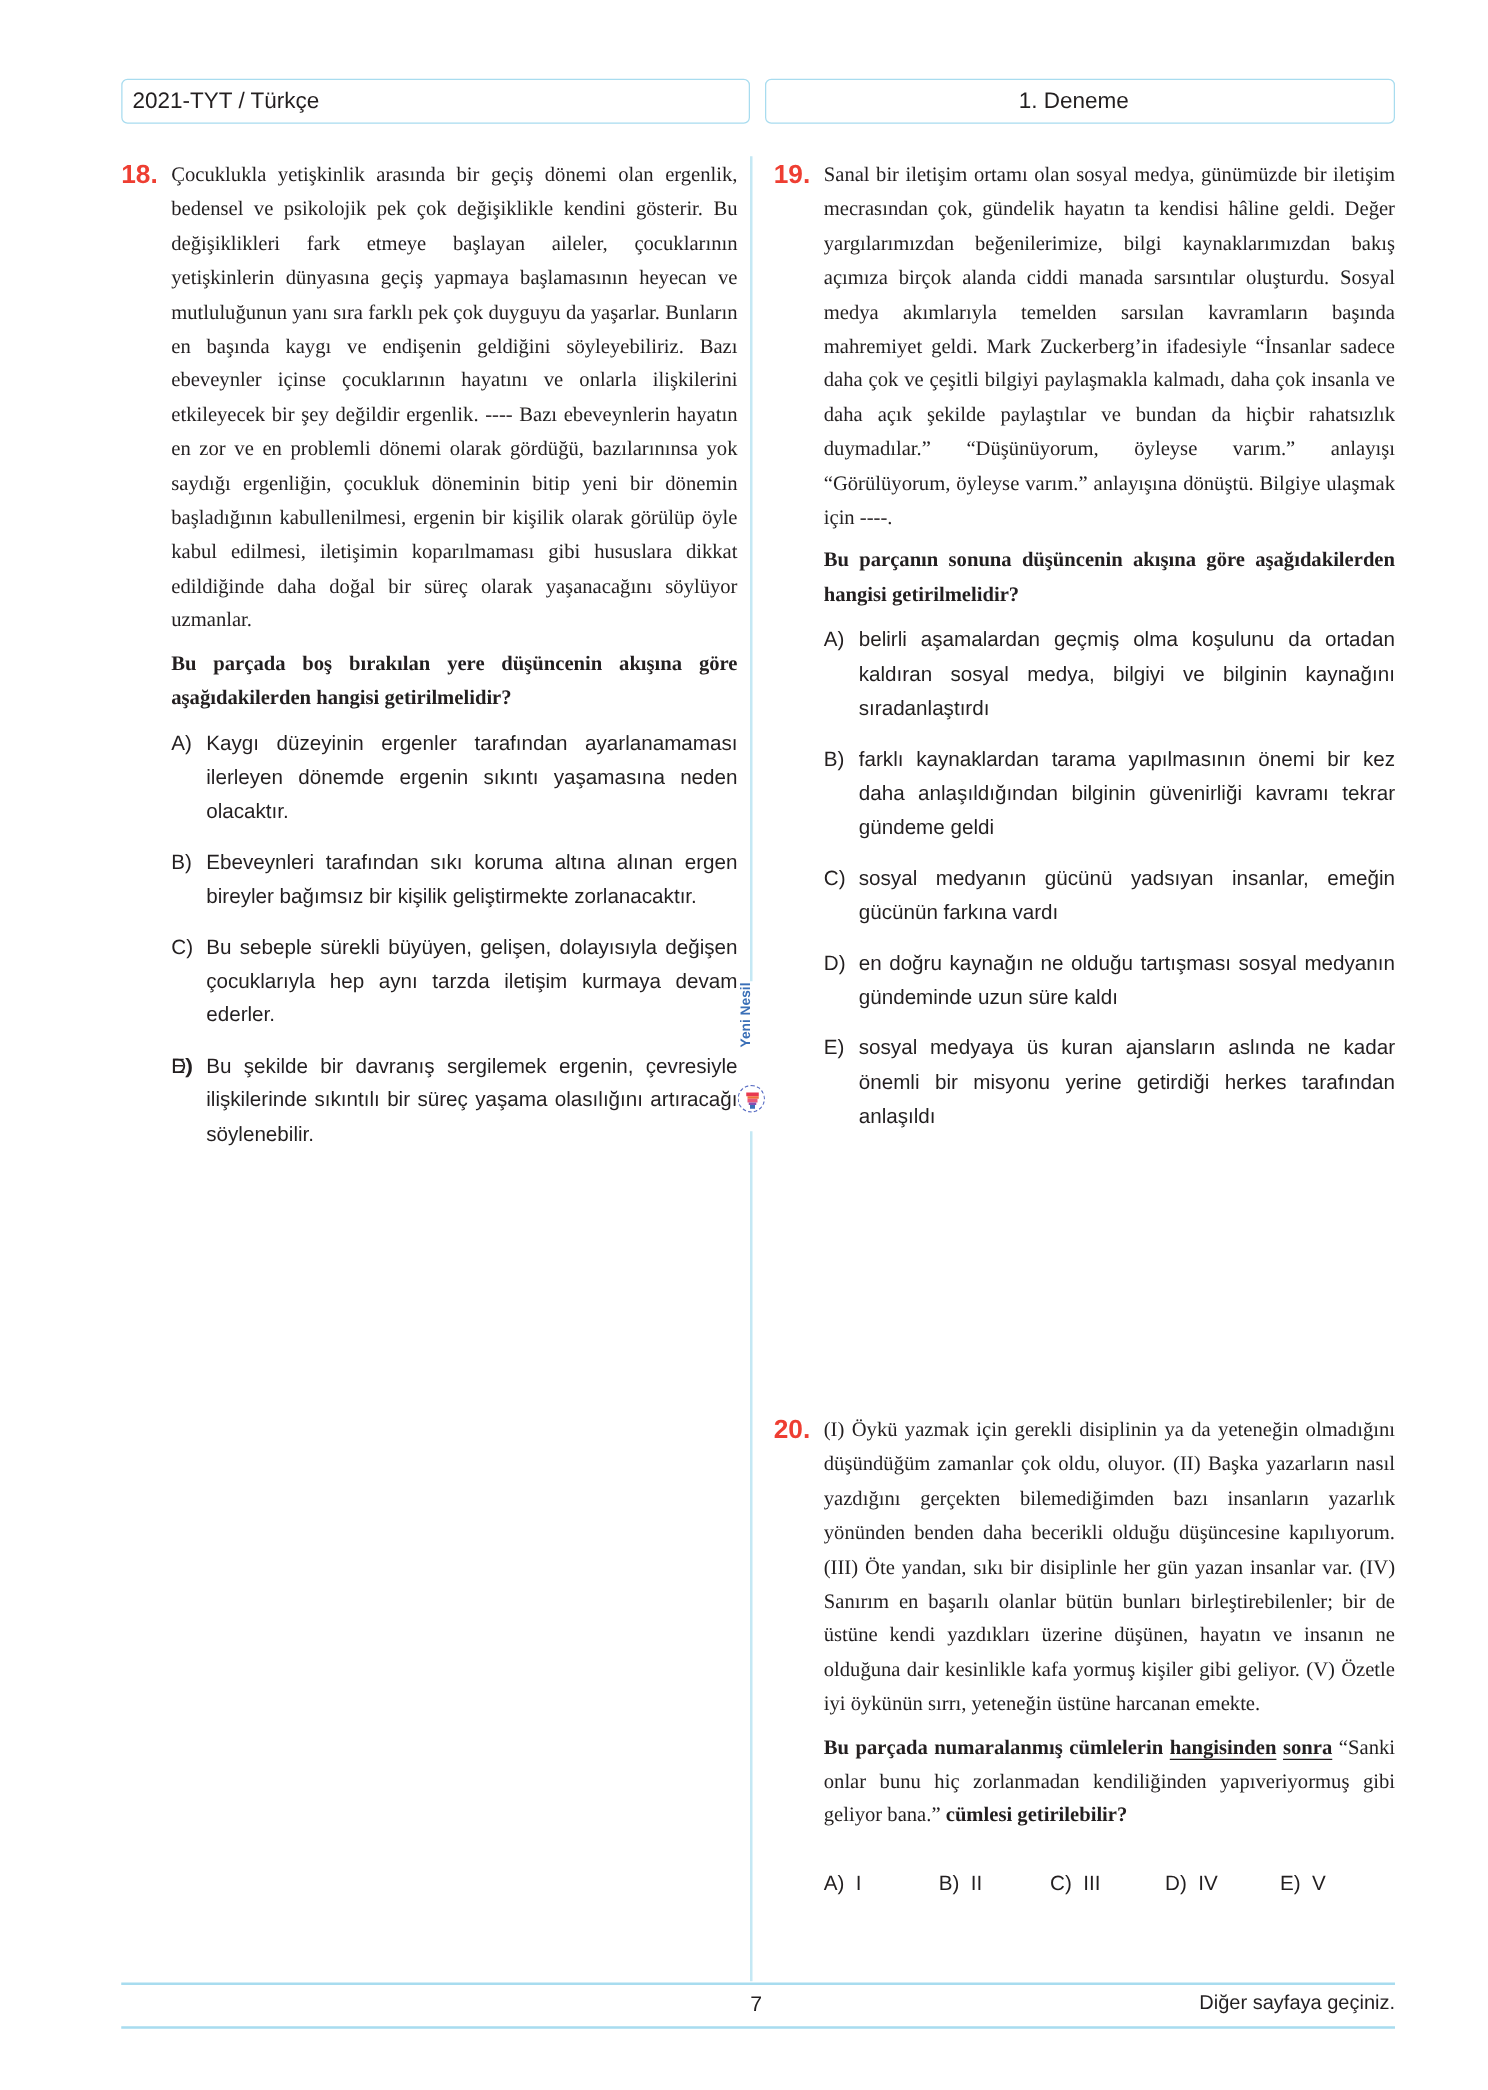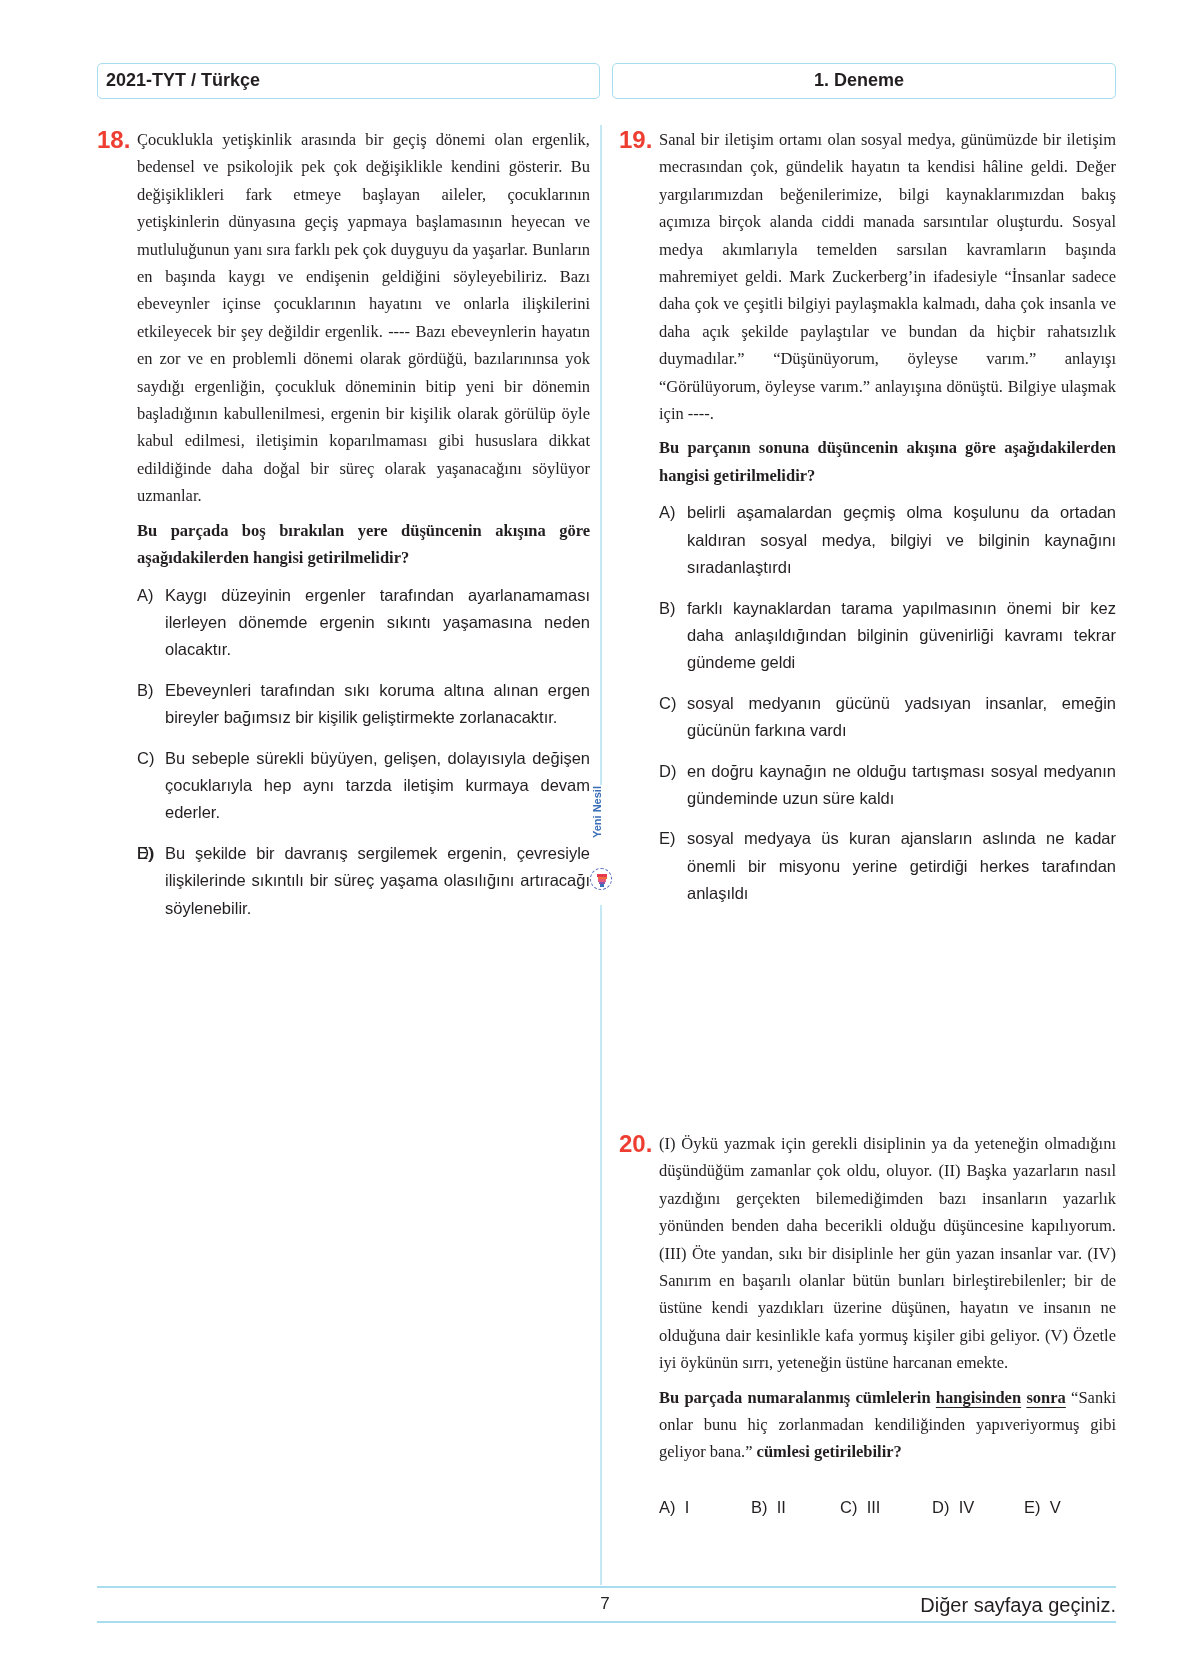--- a/index.html
+++ b/index.html
@@ -3,21 +3,21 @@
 <meta charset="utf-8">
 <style>
   html, body { margin: 0; padding: 0; background: #ffffff; }
   body {
     width: 1190px; height: 1672px; position: relative; overflow: hidden;
     font-family: "Liberation Sans", sans-serif; color: #231f20;
   }
   .hdr-box {
     position: absolute; top: 63px; height: 36px;
     border: 1.5px solid #a8dcef; border-radius: 5px; box-sizing: border-box;
-    font-weight: bold; font-size: 18px; line-height: 33px;
+    font-weight: normal; font-size: 18px; line-height: 33px;
   }
   #hdr-left { left: 97px; width: 503px; padding-left: 8px; }
   #hdr-right { left: 612px; width: 504px; padding-right: 10px; text-align: center; }
 
   .vdivider { position: absolute; left: 600px; width: 2px; background: #c4e8f4; }
   #vdiv-top { top: 125px; height: 660px; }
   #vdiv-bot { top: 905px; height: 680px; }
 
   .logo { position: absolute; left: 589px; top: 800px; width: 26px; height: 100px; }
   .logo-text {
@@ -26,21 +26,21 @@
     white-space: nowrap; width: 50px;
   }
   .logo-circle {
     position: absolute; left: 1px; top: 68px; width: 22px; height: 22px;
     border: 1.5px dashed #5b6fc4; border-radius: 50%; box-sizing: border-box;
   }
   .logo-bars { position: absolute; left: 6px; top: 5px; width: 10px; }
   .logo-bars div { height: 2.6px; margin: 0 auto; }
 
   .q { position: absolute; font-size: 16.5px; line-height: 27.4px; }
-  .qnum { position: absolute; left: 0; top: 0; color: #ee3e32; font-weight: bold; font-size: 24px; }
+  .qnum { position: absolute; left: 0; top: 0; color: #ee3e32; font-weight: bold; font-size: 21px; }
   .qtext { text-align: justify; }
   .qbody p { margin: 0; font-family: Liberation Serif, serif; }
   .stem { font-weight: bold; margin-top: 7px !important; text-align: justify; }
   .opts { margin-top: 10px; }
   .opt { position: relative; padding-left: 28px; text-align: justify; margin-bottom: 13px; }
   .opt-letter { position: absolute; left: 0; top: 0; }
 
   #q18 { left: 97px; top: 126px; width: 493px; }
   #q18 .qbody { margin-left: 40px; }
   #q19 { left: 619px; top: 126px; width: 497px; }
@@ -49,21 +49,21 @@
   #q20 .qbody { margin-left: 40px; }
   .ul { text-decoration: underline; text-underline-offset: 4px; }
   .inline-opts { display: flex; margin-top: 28px; }
   .inline-opts .io { width: 96px; }
   .inline-opts .io:nth-child(2) { width: 93px; }
 
   .hline { position: absolute; left: 97px; width: 1019px; height: 2px; background: #a8dcef; }
   #hline-top { top: 1586px; }
   #hline-bot { top: 1621px; }
   #page-num { position: absolute; left: 590px; top: 1594px; font-size: 17px; width: 30px; text-align: center; }
-  #next-page { position: absolute; right: 74px; top: 1594px; font-size: 20px; }
+  #next-page { position: absolute; right: 74px; top: 1594px; font-size: 16px; }
 </style>
 </head>
 <body>
 
 <div id="hdr-left" class="hdr-box">
   <span>2021-TYT / Türkçe</span>
 </div>
 <div id="hdr-right" class="hdr-box">
   <span>1. Deneme</span>
 </div>

